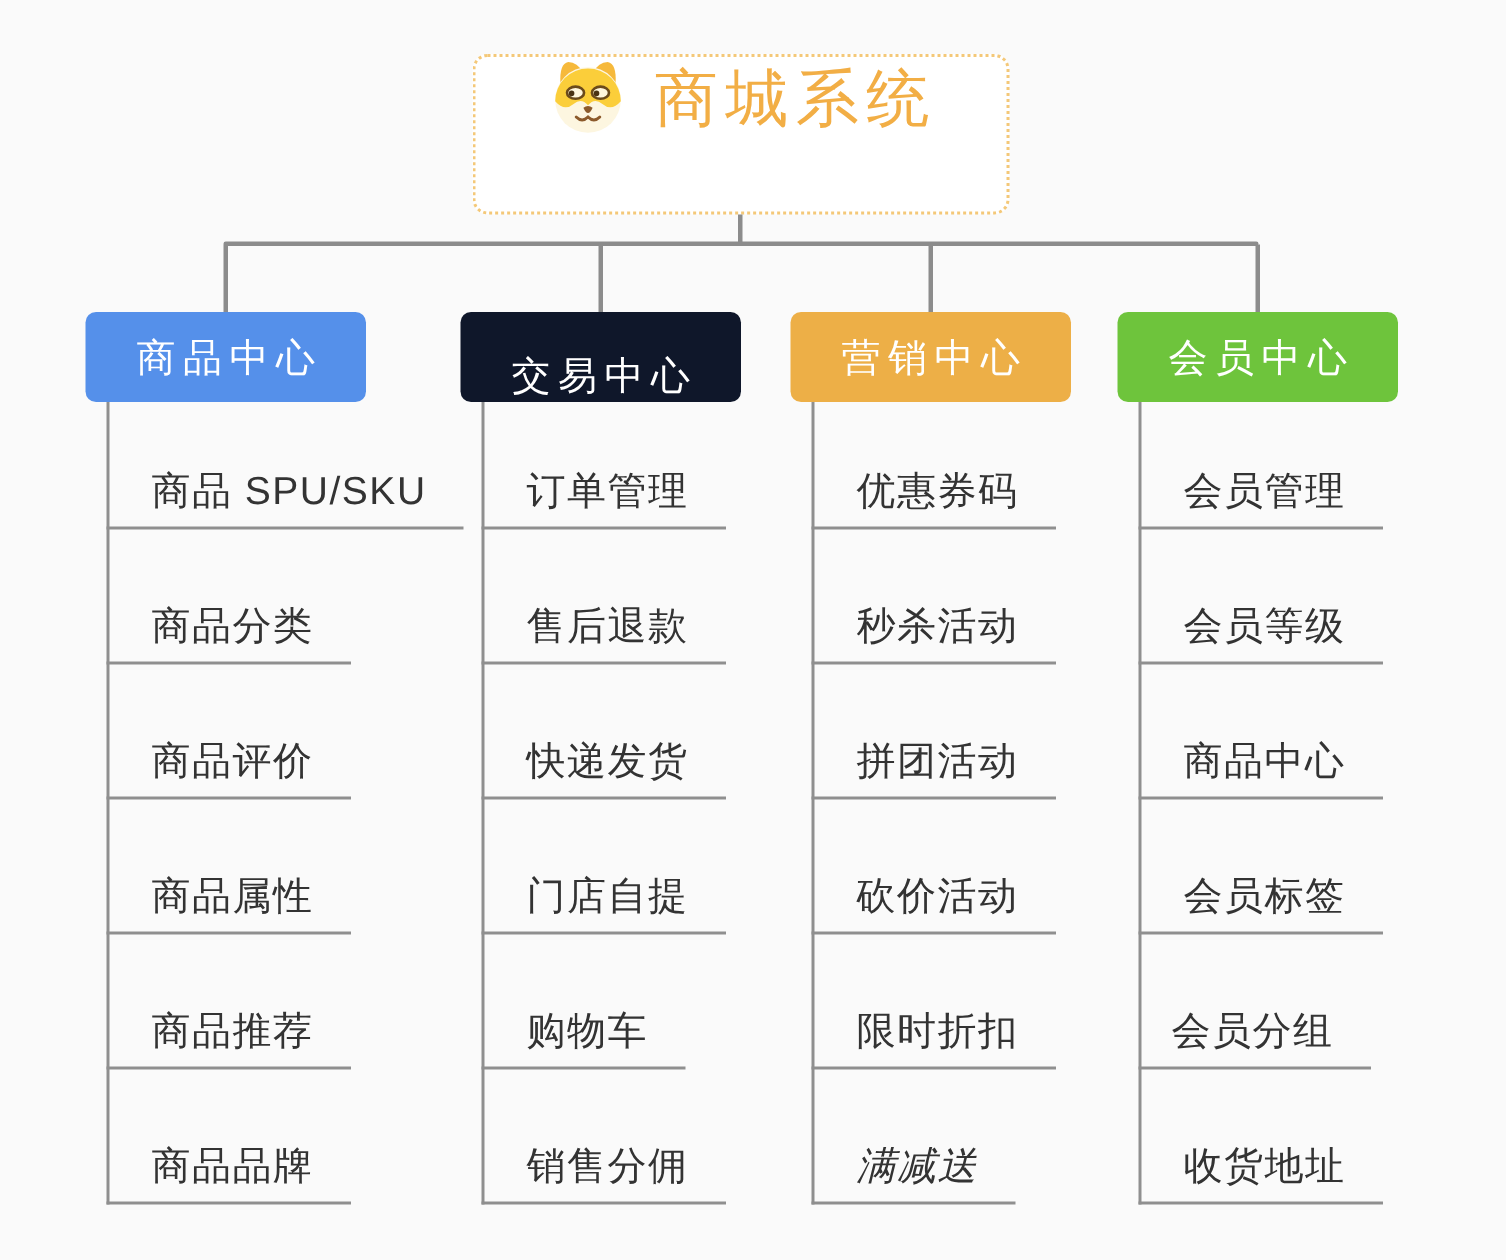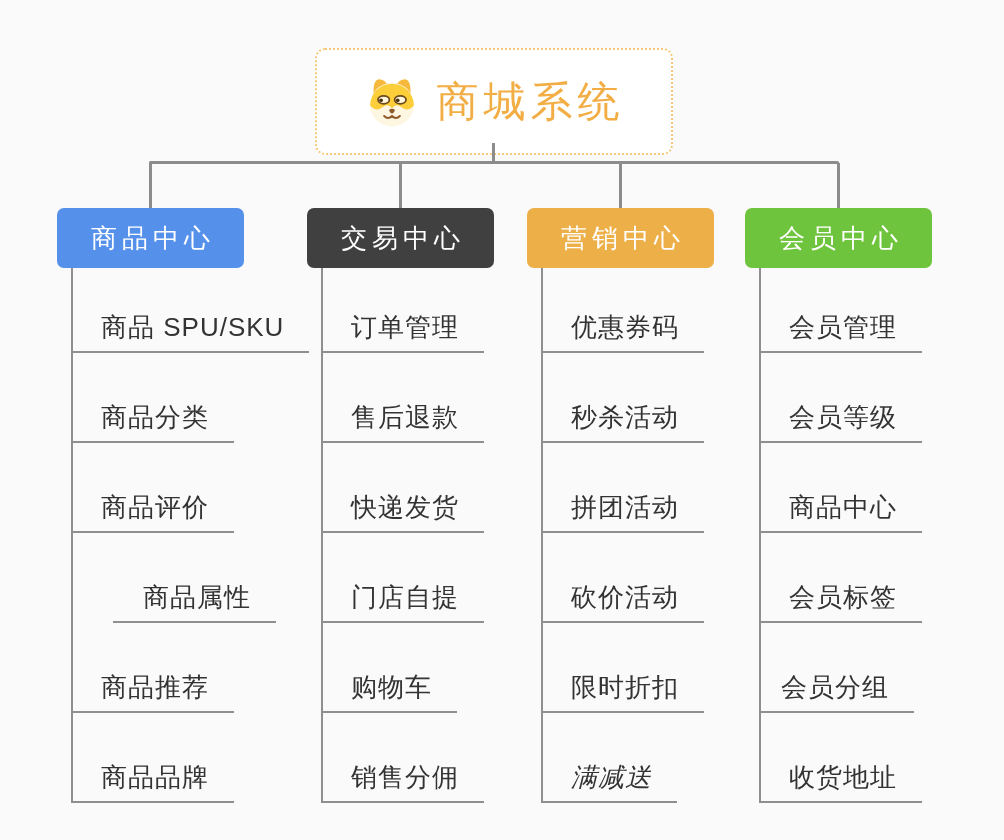--- a/index.html
+++ b/index.html
@@ -9,27 +9,27 @@
   }
   .canvas {
     position:relative;
     width:1004px; height:840px;
     background:#fafafa;
     overflow:hidden;
   }
 
   
   .root-node {
-    position:absolute; left:315px; top:48px;
+    position:absolute; left:315px; top:36px;
     width:358px; height:107px;
     background:#ffffff;
     border:2px dotted #f4c878;
     border-radius:10px;
     box-sizing:border-box;
-    display:flex; align-items:center; justify-content:center;
+    display:flex; align-items:flex-start; justify-content:center;
     gap:13px;
   }
   .root-icon { width:56px; height:52px; display:inline-flex; }
   .root-title {
     font-size:42px; letter-spacing:5px; padding-left:4px;
     color:#f2ae45; white-space:nowrap;
   }
 
   
   .conn { position:absolute; background:#8c8c8c; }
@@ -108,32 +108,32 @@
           <div class="child">
     <span class="child-label" style="border-bottom-color: rgb(143, 143, 143);">商品 SPU/SKU</span>
   </div>
           <div class="child">
     <span class="child-label" style="border-bottom-color: rgb(143, 143, 143);">商品分类</span>
   </div>
           <div class="child">
     <span class="child-label" style="border-bottom-color: rgb(143, 143, 143);">商品评价</span>
   </div>
           <div class="child">
-    <span class="child-label" style="border-bottom-color: rgb(143, 143, 143); margin-left: 42px;">商品属性</span>
+    <span class="child-label" style="border-bottom-color: rgb(143, 143, 143);">商品属性</span>
   </div>
           <div class="child">
     <span class="child-label" style="border-bottom-color: rgb(143, 143, 143);">商品推荐</span>
   </div>
           <div class="child">
     <span class="child-label" style="border-bottom-color: rgb(143, 143, 143);">商品品牌</span>
   </div>
         </div>
   </div>
       <div class="branch b1">
-    <div class="branch-head" style="background: #404040;">
+    <div class="branch-head" style="background: #0f172a; align-items: flex-end;">
       <span class="branch-label">交易中心</span>
     </div>
     <div class="trunk" style="background: rgb(143, 143, 143);"></div>
     <div class="children">
           <div class="child">
     <span class="child-label" style="border-bottom-color: rgb(143, 143, 143);">订单管理</span>
   </div>
           <div class="child">
     <span class="child-label" style="border-bottom-color: rgb(143, 143, 143);">售后退款</span>
   </div>

